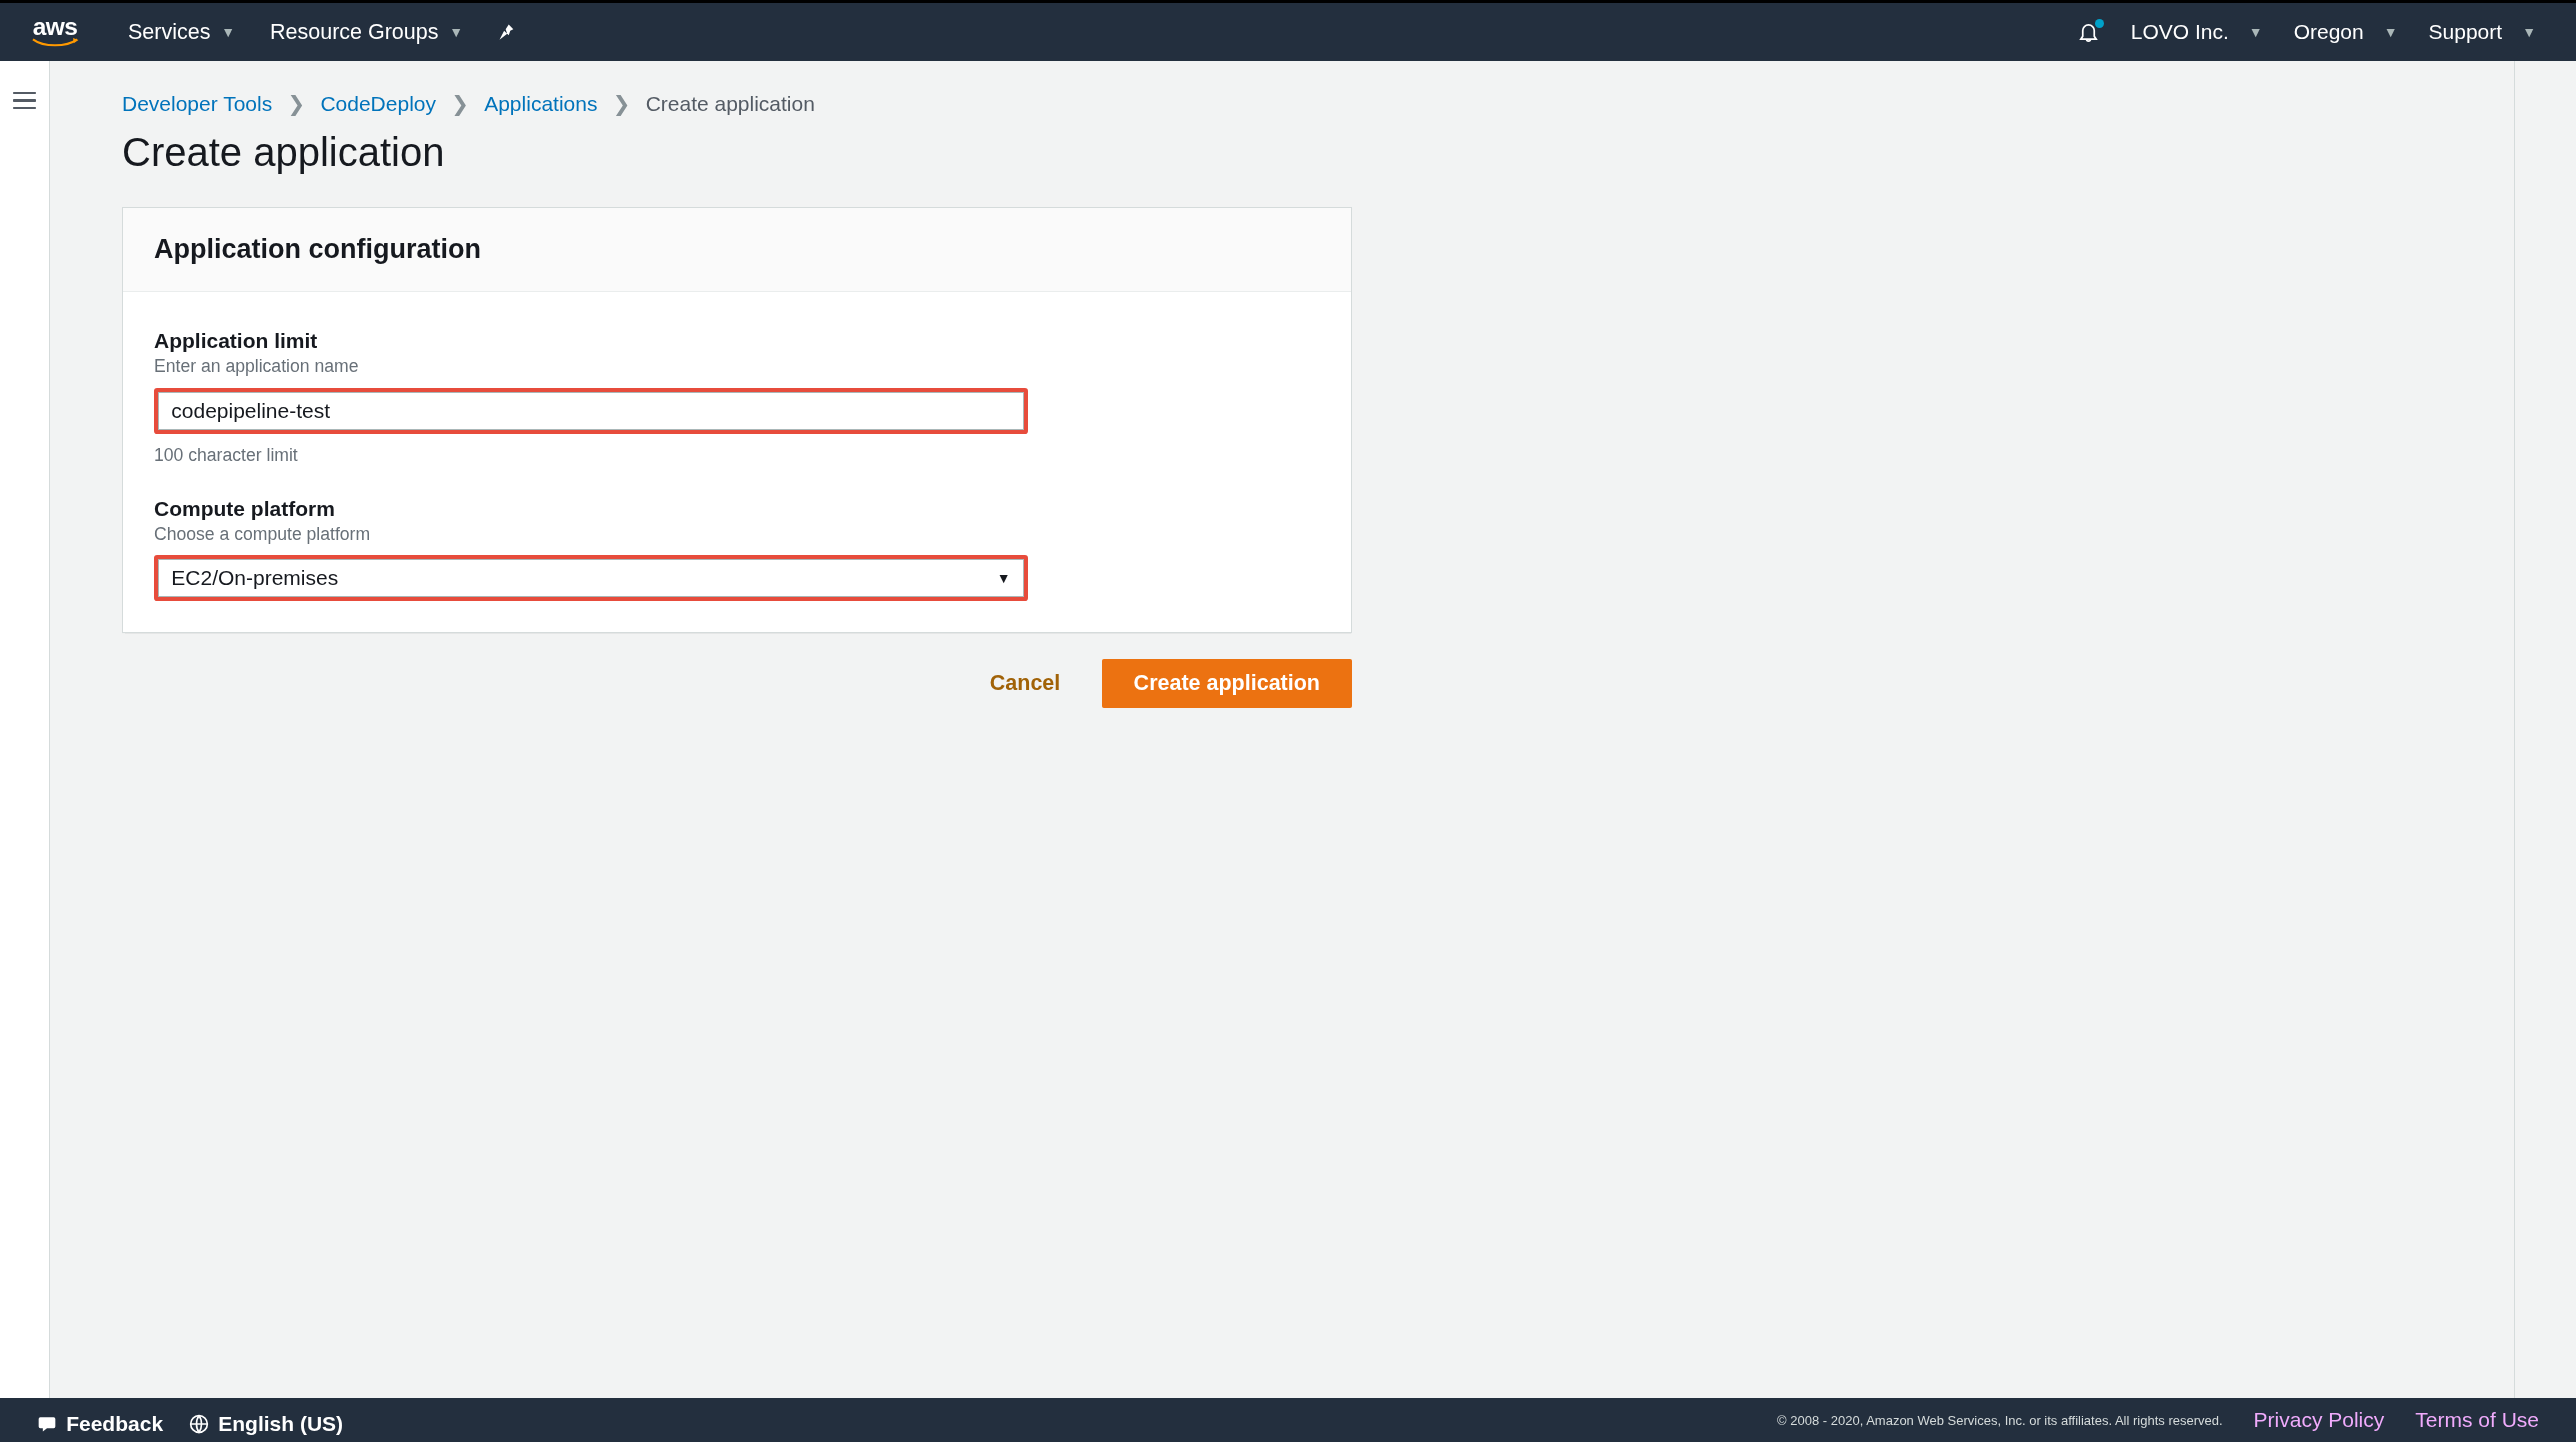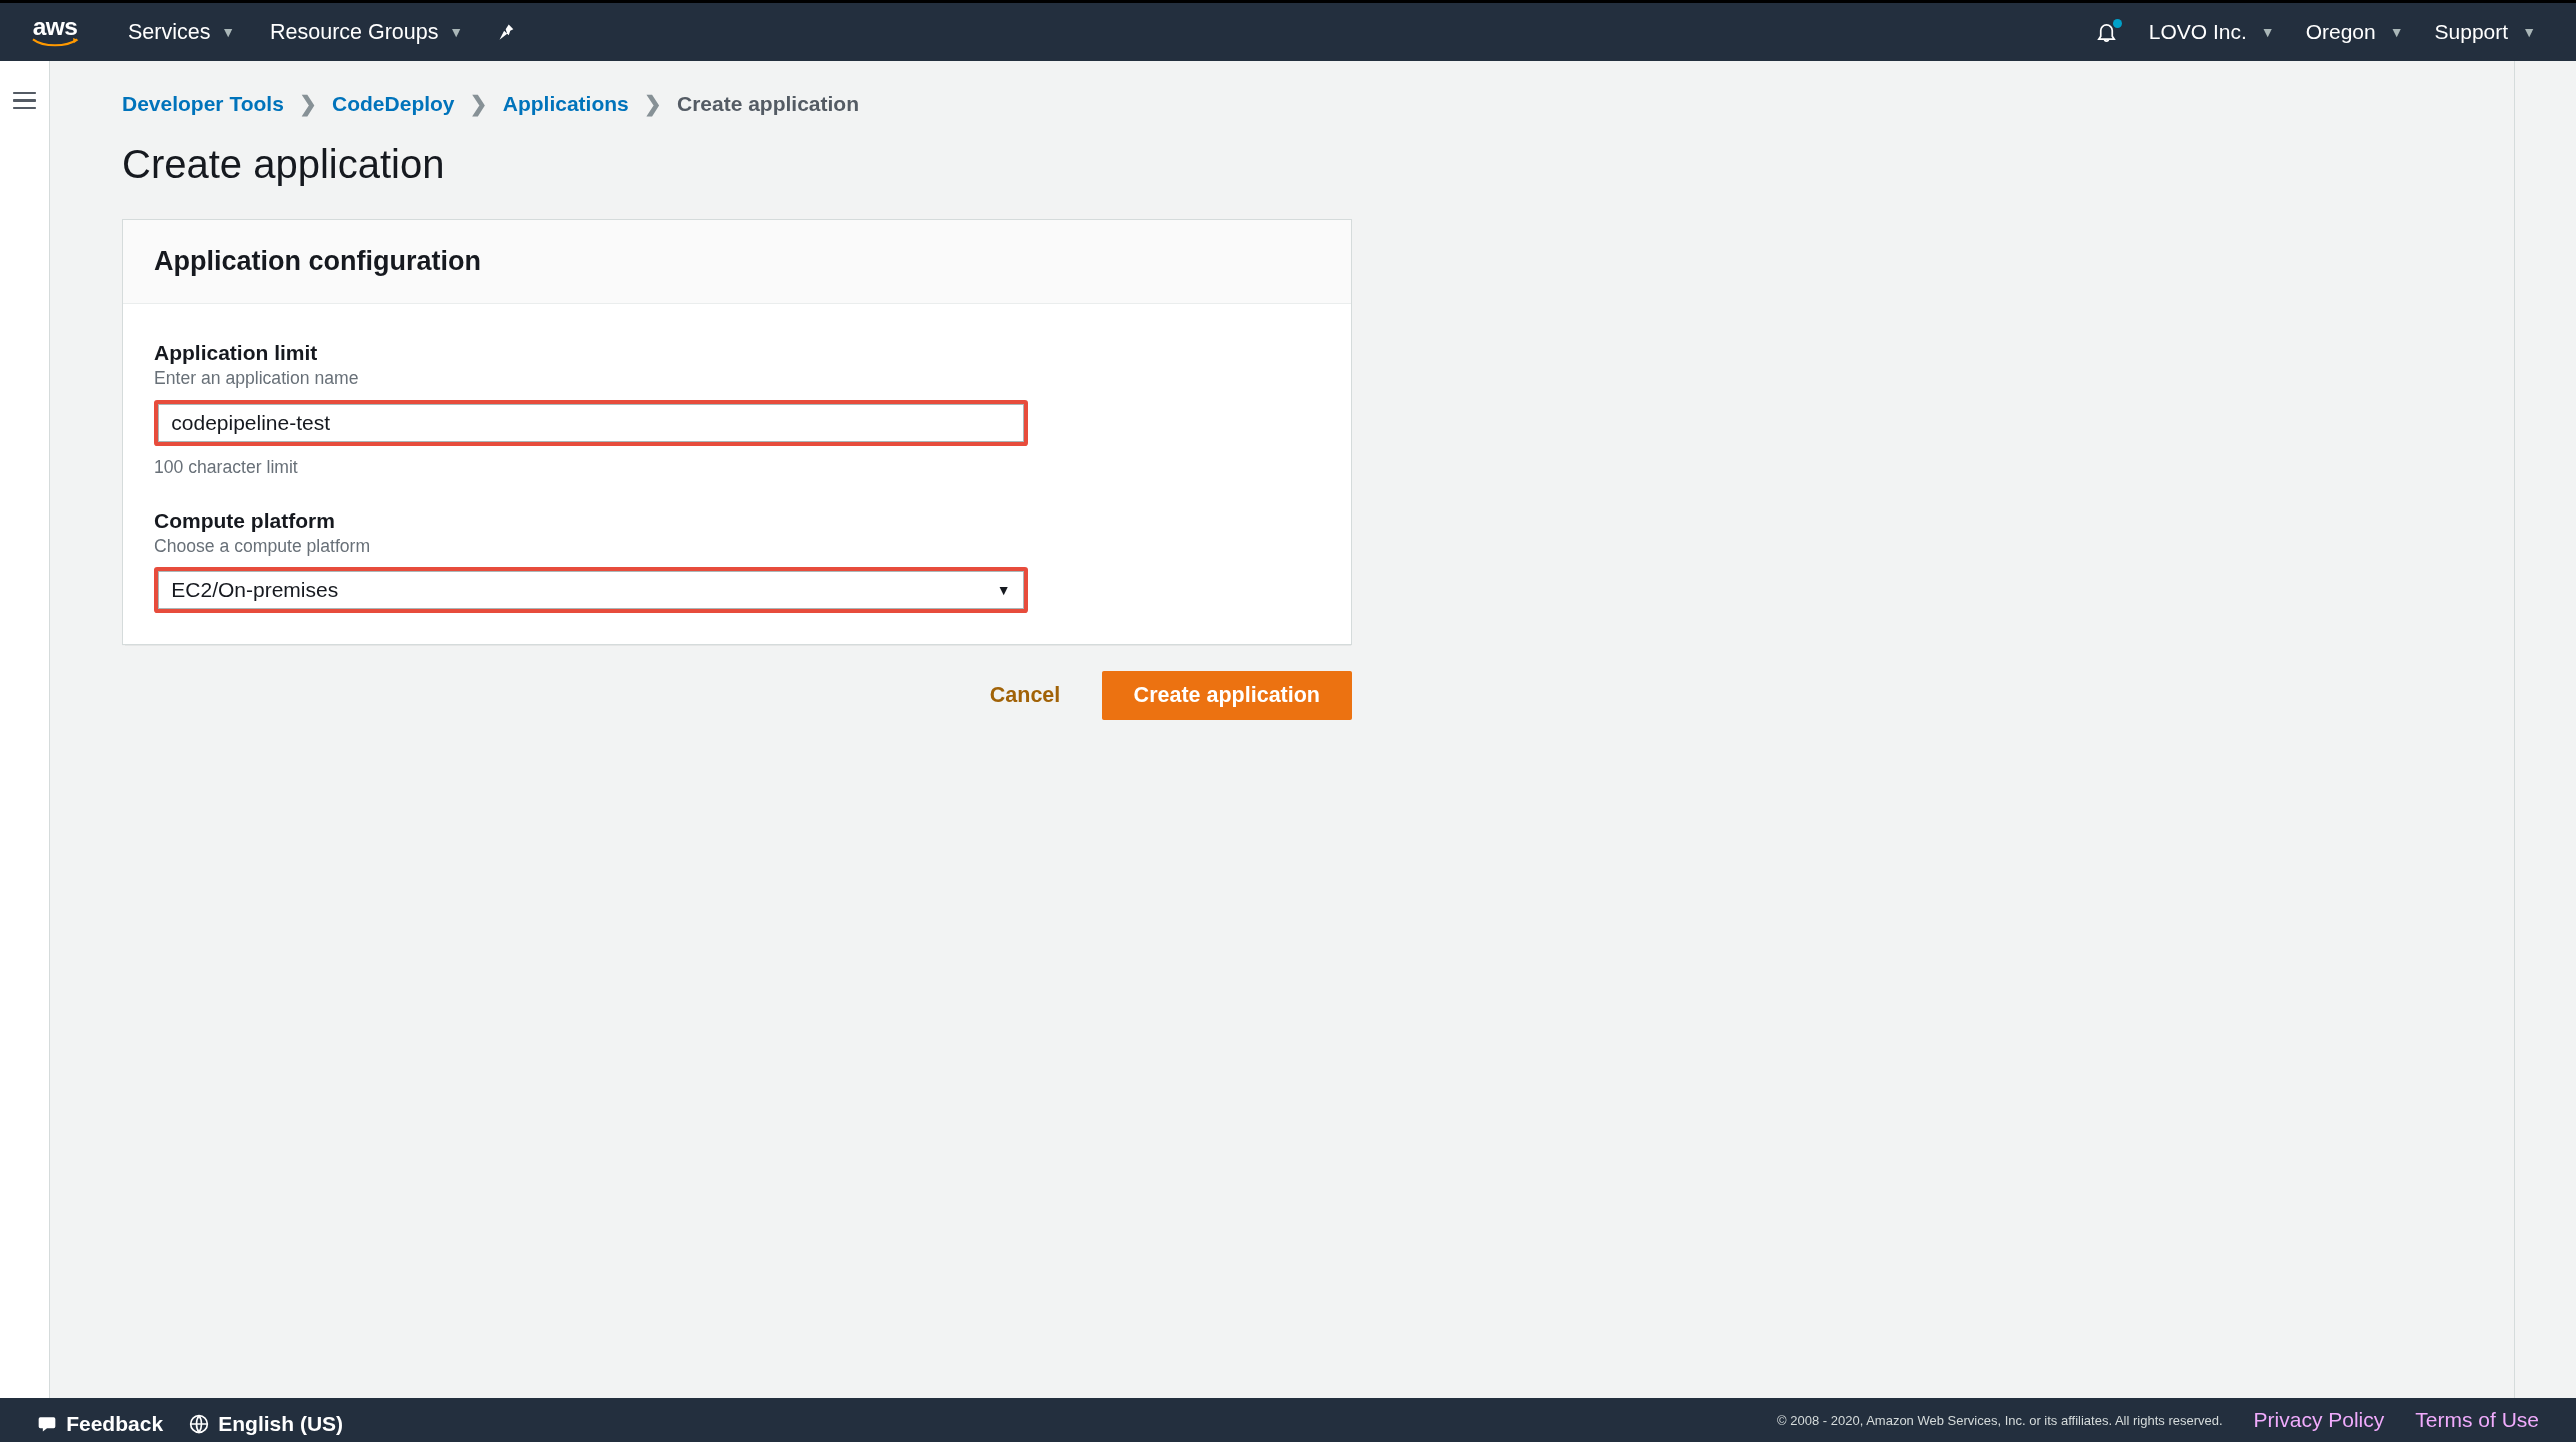--- a/index.html
+++ b/index.html
@@ -12,38 +12,38 @@
 
 .aws-header { background: #232f3e; height: 58px; display: flex; align-items: center; padding: 0 40px 0 28px; color: #fff; font-size: 21px; position: relative; }
 .aws-logo { display: flex; flex-direction: column; align-items: center; margin-right: 46px; cursor: pointer; }
 .aws-logo .logo-text { font-weight: 700; font-size: 24.5px; letter-spacing: -0.6px; line-height: 1; }
 .aws-logo .logo-smile { color: #ff9900; height: 10.7px; margin-top: -1.5px; }
 .nav-item { display: inline-flex; align-items: center; gap: 10.7px; margin-right: 35px; cursor: pointer; font-size: 21.5px; text-align: center; }
 .nav-item .caret, .right-nav .caret { font-size: 14px; color: #aab7b8; }
 .pin-icon { color: #fff; font-size: 21.5px; cursor: pointer; }
 .header-spacer { flex: 1; }
 .right-nav { display: flex; align-items: center; gap: 31px; font-size: 21px; }
-.right-nav-item { display: inline-flex; align-items: center; gap: 14px; cursor: pointer; }
+.right-nav-item { display: inline-flex; align-items: center; gap: 20px; cursor: pointer; }
 .bell-wrap { position: relative; display: inline-flex; }
 .bell-dot { position: absolute; top: -1.5px; right: -4.6px; width: 9.2px; height: 9.2px; border-radius: 50%; background: #00a1c9; }
 
 
 .layout-row { flex: 1; display: flex; min-height: 0; position: relative; }
 
 
 .left-rail { width: 49px; display: flex; align-items: flex-start; justify-content: center; padding-top: 31px; background: #fff;}
 .hamburger { width: 23px; height: 17px; display: flex; flex-direction: column; justify-content: space-between; cursor: pointer; }
 .hamburger span { display: block; height: 2.3px; background: #545b64; border-radius: 0.8px; }
 
 
 .main-col { flex: 1; display: flex; flex-direction: column; min-width: 0; border-left: 0.8px solid #d5dbdb; border-right: 0.8px solid #d5dbdb; background: #f2f3f3; position: relative; }
 .content { padding: 31px 72px; }
 
 
-.breadcrumb { display: flex; align-items: flex-start; gap: 15.3px; font-size: 21px; margin-bottom: 26px; flex-wrap: wrap; font-weight: bold; }
+.breadcrumb { display: flex; align-items: flex-start; gap: 15.3px; font-size: 21px; margin-bottom: 14px; flex-wrap: wrap; }
 .breadcrumb a { color: #0073bb; text-decoration: none; cursor: pointer; }
 .breadcrumb .sep { color: #879196; }
 .breadcrumb .current { color: #545b64; }
 
 
 .page-title { font-size: 40px; font-weight: 400; color: #16191f; margin-bottom: 32px; }
 
 
 .panel { width: 1230px; max-width: 100%; background: #fff; border: 0.8px solid #d5dbdb; box-shadow: 0 0.8px 0.8px rgba(0,0,0,0.05); }
 .panel-header { padding: 26px 31px; border-bottom: 0.8px solid #eaeded; background: #fafafa;}

